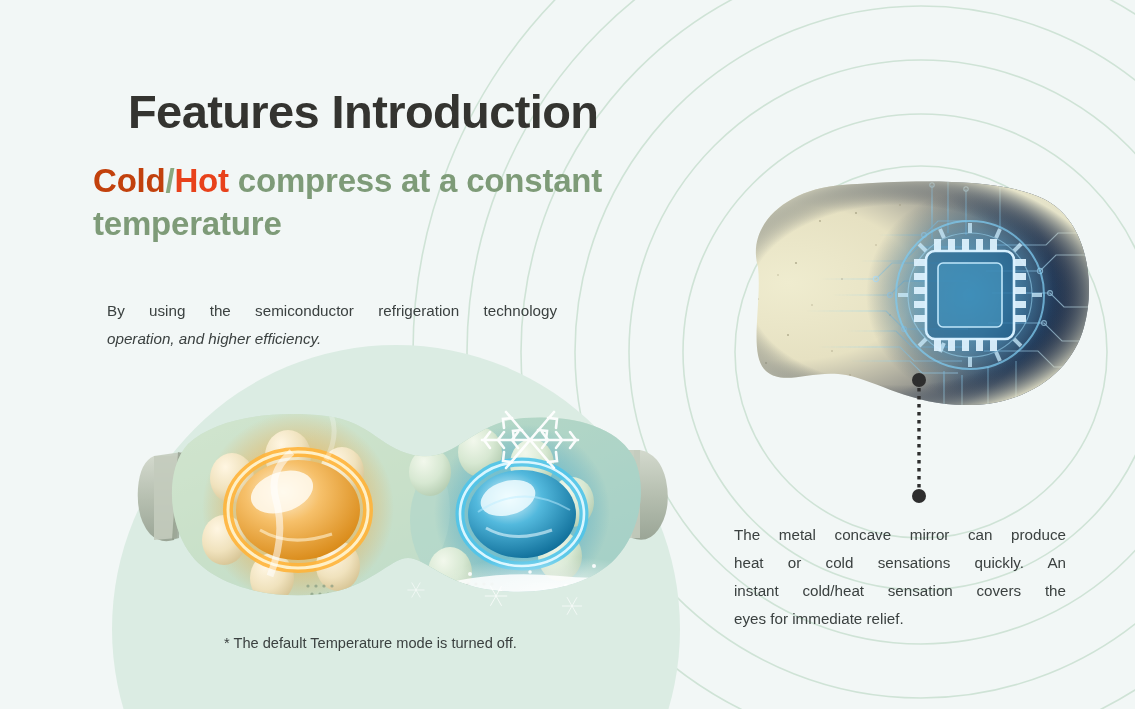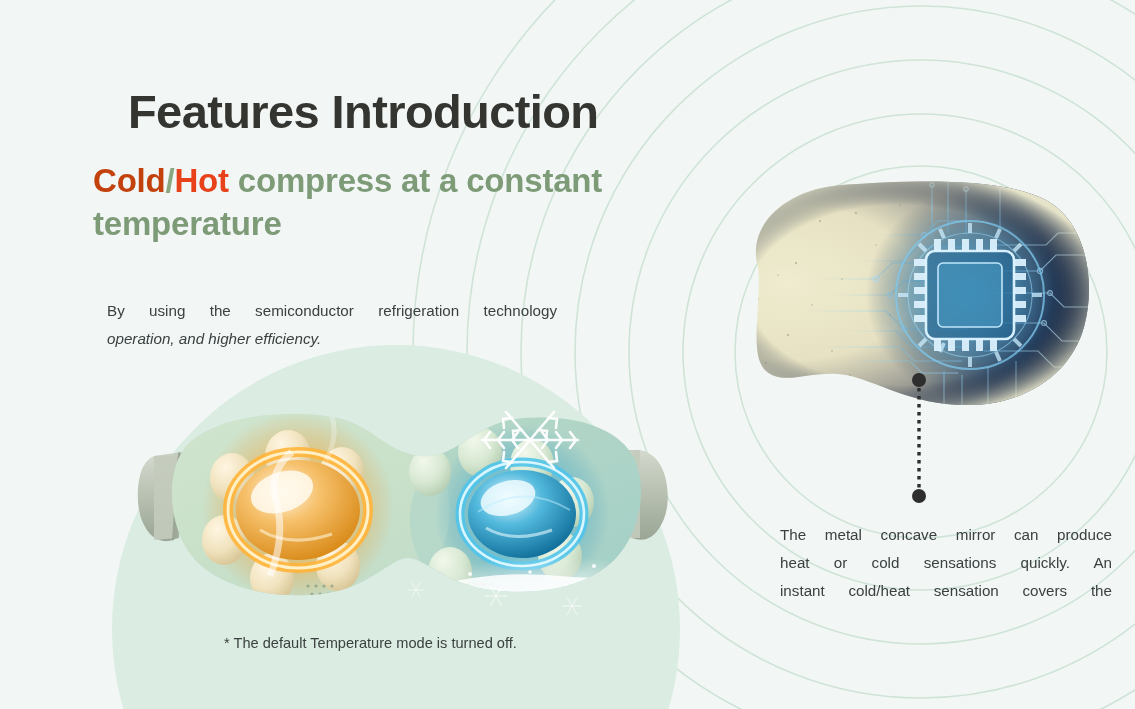--- a/index.html
+++ b/index.html
@@ -44,21 +44,21 @@
   }
   .body-left span{display:block;}
 
   .footnote{
     position:absolute;left:224px;top:635px;
     font-size:14.6px;color:#3b4140;white-space:nowrap;
   }
 
   
   .body-right{
-    position:absolute;left:780px;top:521px;width:332px;
+    position:absolute;left:734px;top:521px;width:332px;
     font-size:15.2px;line-height:28px;color:#3b4140;
     text-align:justify;text-justify:inter-word;
   }
   .body-right span{display:block;}
 
   
   .tech-wrap{position:absolute;left:700px;top:175px;width:400px;height:240px;}
 
   
   .leader{position:absolute;left:903px;top:372px;width:32px;height:132px;}
@@ -456,15 +456,16 @@
     <span style="text-align: justify; text-align-last: justify;">By using the semiconductor refrigeration technology</span>
     <span style="text-align: left; font-style: italic;">operation, and higher efficiency.</span>
   </div>
 
   <div class="footnote">* The default Temperature mode is turned off.</div>
 
   <div class="body-right">
     <span style="text-align: justify; text-align-last: justify;">The metal concave mirror can produce</span>
     <span style="text-align: justify; text-align-last: justify;">heat or cold sensations quickly. An</span>
     <span style="text-align: justify; text-align-last: justify;">instant cold/heat sensation covers the</span>
+    <span style="text-align: left;">eyes for immediate relief.</span>
   </div>
 
 </div>
 
 </body></html>

